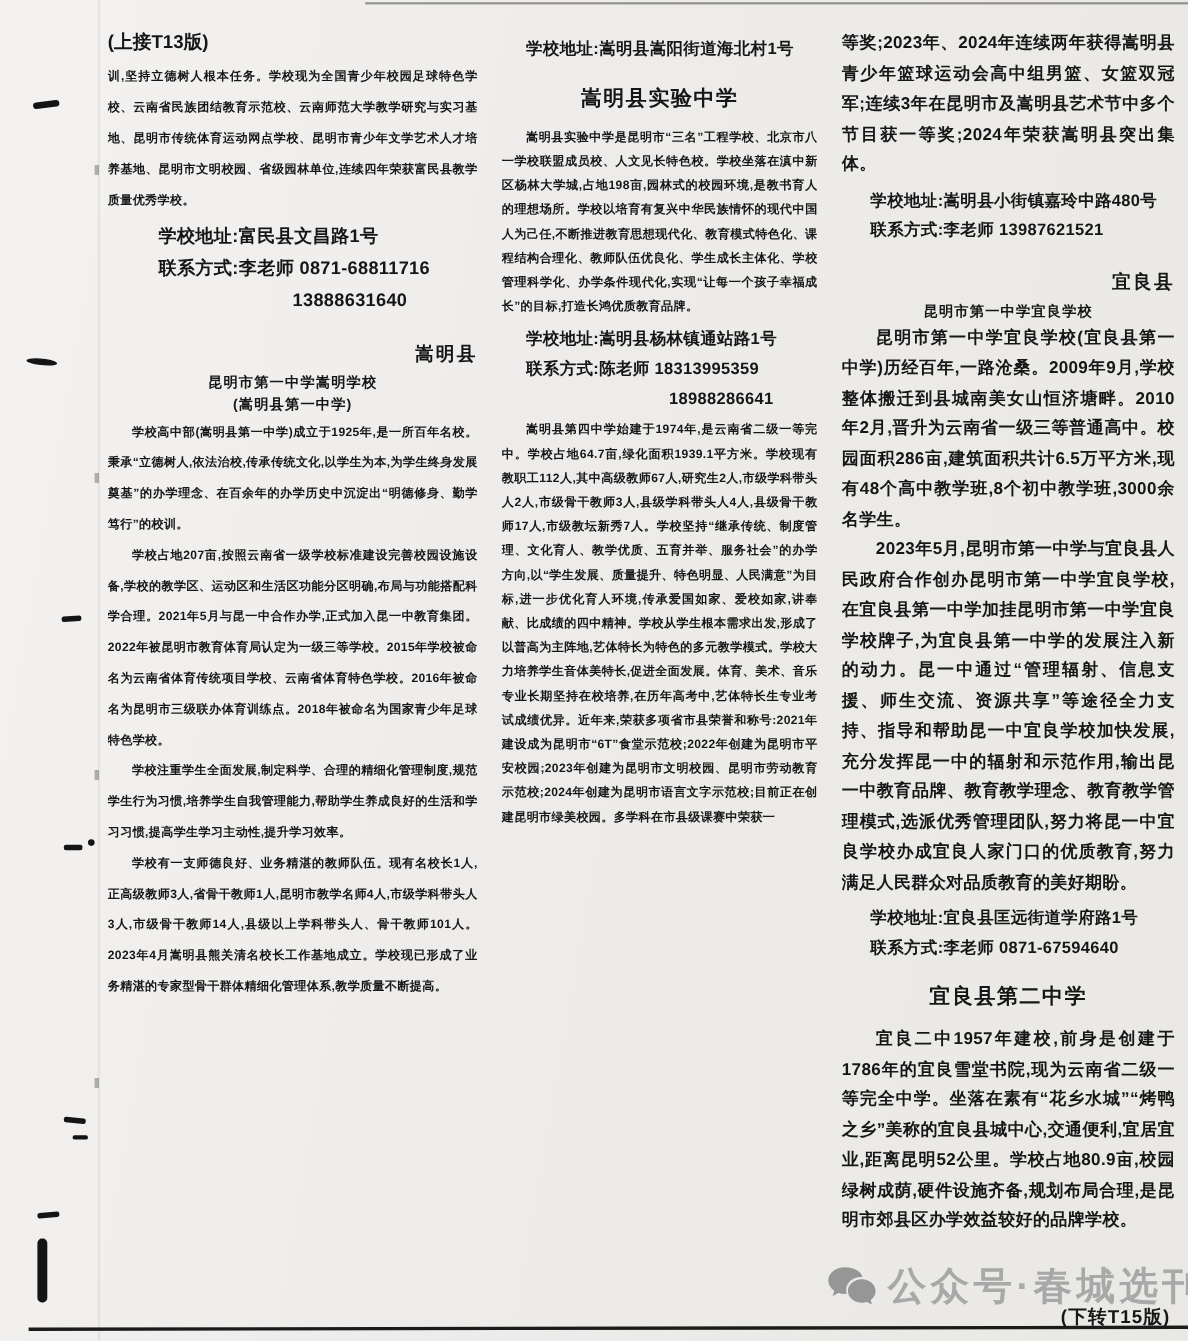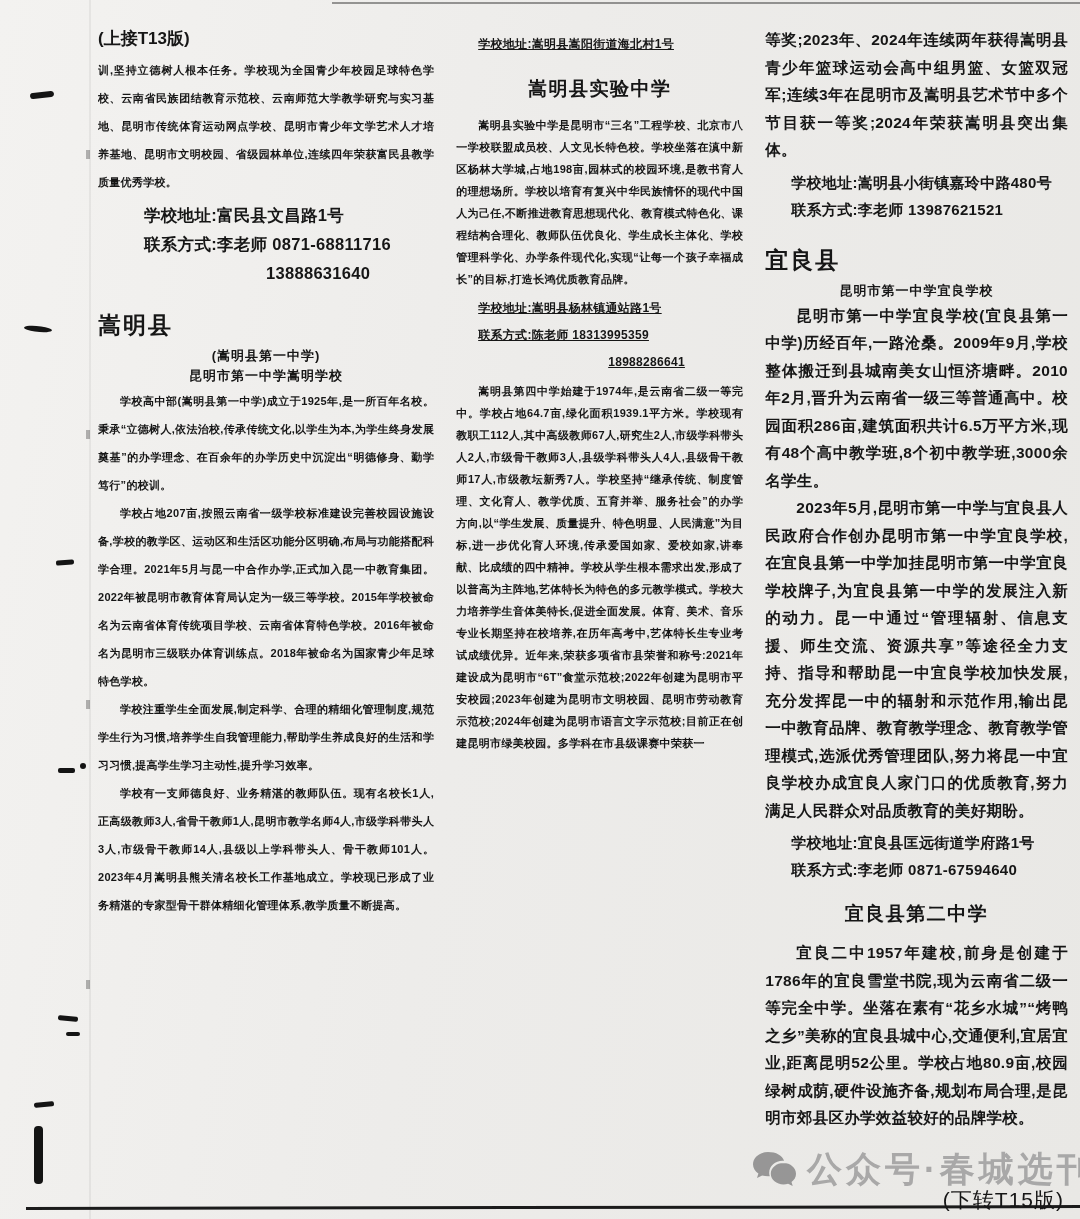--- a/index.html
+++ b/index.html
@@ -25,38 +25,38 @@
   .col2 .para { font-size:11px;   line-height:22px; }
   .col3 .para { font-size:15.5px; line-height:27.5px; }
   .ind { text-indent:2em; }
 
   .cont-note { margin:0 0 4px 0; font-weight:800; font-size:17px; line-height:26px; }
 
   .addr { font-weight:800; margin:5px 0 4px 0; }
   .addr-line { letter-spacing:.3px; }
   .col1 .addr-line { font-size:16.5px; line-height:29px; padding-left:46px; }
   .col1 .phone2    { padding-left:168px; }
-  .col2 .addr-line { font-size:12px;   line-height:27px; padding-left:22px;text-decoration:underline; }
+  .col2 .addr-line { font-size:15px;   line-height:27px; padding-left:22px; }
   .col2 .phone2    { padding-left:152px; }
   .col3 .addr-line { font-size:15px;   line-height:27px; padding-left:26px; }
 
-  .county  { margin:22px 0 6px 0; text-align:left; font-size:23px; font-weight:800; letter-spacing:2px; }
+  .county  { margin:22px 0 6px 0; text-align:right; font-size:17px; font-weight:800; letter-spacing:2px; }
   .school  { margin:2px 0;  text-align:center; font-size:13px; font-weight:800; letter-spacing:1px; }
   .sec-h   { margin:18px 0 12px 0; text-align:center; font-size:19px; font-weight:800; letter-spacing:1.5px; }
 
   
   .watermark {
     position:absolute; left:752px; top:1146px; z-index:5;
     display:flex; align-items:center; gap:9px;
     color:#a2a2a2; font-size:35px; font-weight:600; letter-spacing:4px;
     opacity:.9; white-space:nowrap;
   }
   .continue-note {
     position:absolute; right:16px; top:1186px; z-index:6;
-    font-weight:400; font-size:21px; letter-spacing:1px;
+    font-weight:700; font-size:17px; letter-spacing:1px;
   }
 
   
   .art { position:absolute; background:#141414; z-index:3; }
   .fold-line { position:absolute; left:89px; top:0; bottom:0; width:2px; background:rgba(0,0,0,.05); z-index:1; }
   .top-line  { position:absolute; top:2px; left:332px; right:0; height:2px; background:rgba(35,35,35,.45); z-index:2; }
   .bottom-line { position:absolute; top:1206px; left:26px; right:0; height:3px; background:#1b1b1b; transform:rotate(-.1deg); z-index:2; }
   .tick { position:absolute; width:4px; height:9px; background:rgba(20,20,20,.3); z-index:2; }
 </style>
 </head>
@@ -84,22 +84,22 @@
 
   <div class="col col1">
     <p class="cont-note">(上接T13版)</p>
     <p class="para">训,坚持立德树人根本任务。学校现为全国青少年校园足球特色学校、云南省民族团结教育示范校、云南师范大学教学研究与实习基地、昆明市传统体育运动网点学校、昆明市青少年文学艺术人才培养基地、昆明市文明校园、省级园林单位,连续四年荣获富民县教学质量优秀学校。</p>
     <div class="addr">
       <div class="addr-line">学校地址:富民县文昌路1号</div>
       <div class="addr-line">联系方式:李老师 0871-68811716</div>
       <div class="addr-line phone2">13888631640</div>
     </div>
     <h2 class="county">嵩明县</h2>
+    <h3 class="school">昆明市第一中学嵩明学校</h3>
     <h3 class="school">(嵩明县第一中学)</h3>
-    <h3 class="school">昆明市第一中学嵩明学校</h3>
     <p class="para ind">学校高中部(嵩明县第一中学)成立于1925年,是一所百年名校。秉承“立德树人,依法治校,传承传统文化,以学生为本,为学生终身发展奠基”的办学理念、在百余年的办学历史中沉淀出“明德修身、勤学笃行”的校训。</p>
     <p class="para ind">学校占地207亩,按照云南省一级学校标准建设完善校园设施设备,学校的教学区、运动区和生活区功能分区明确,布局与功能搭配科学合理。2021年5月与昆一中合作办学,正式加入昆一中教育集团。2022年被昆明市教育体育局认定为一级三等学校。2015年学校被命名为云南省体育传统项目学校、云南省体育特色学校。2016年被命名为昆明市三级联办体育训练点。2018年被命名为国家青少年足球特色学校。</p>
     <p class="para ind">学校注重学生全面发展,制定科学、合理的精细化管理制度,规范学生行为习惯,培养学生自我管理能力,帮助学生养成良好的生活和学习习惯,提高学生学习主动性,提升学习效率。</p>
     <p class="para ind">学校有一支师德良好、业务精湛的教师队伍。现有名校长1人,正高级教师3人,省骨干教师1人,昆明市教学名师4人,市级学科带头人3人,市级骨干教师14人,县级以上学科带头人、骨干教师101人。2023年4月嵩明县熊关清名校长工作基地成立。学校现已形成了业务精湛的专家型骨干群体精细化管理体系,教学质量不断提高。</p>
   </div>
 
   <div class="col col2">
     <div class="addr">
       <div class="addr-line">学校地址:嵩明县嵩阳街道海北村1号</div>
     </div>

